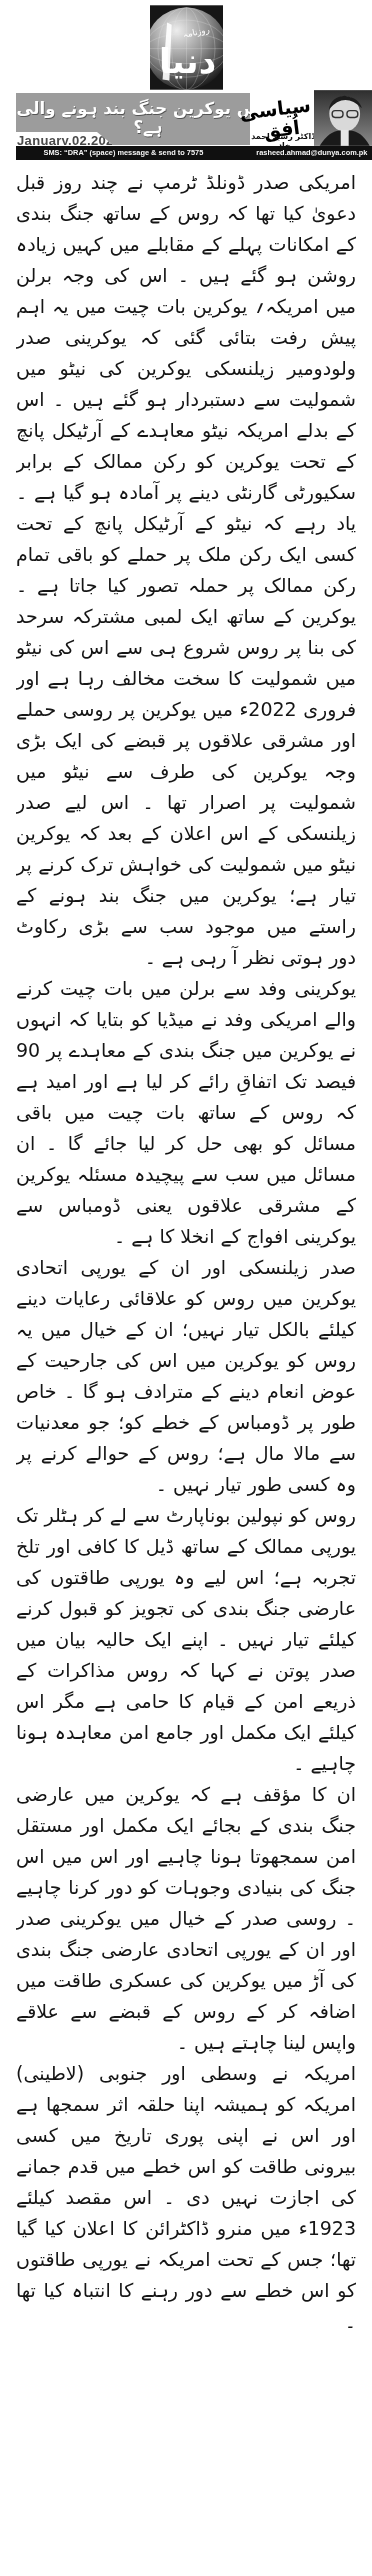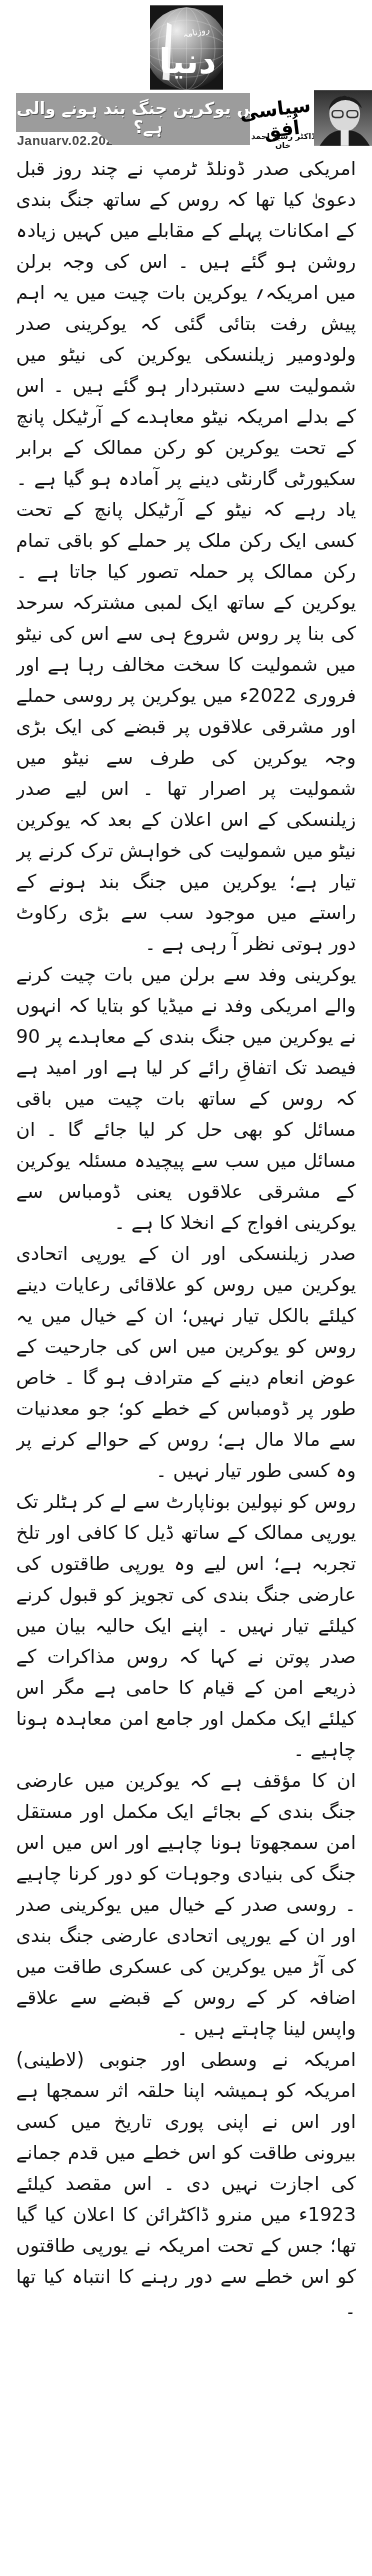--- a/index.html
+++ b/index.html
@@ -27,21 +27,21 @@
   .author-name{position:absolute;right:55px;top:42px;width:68px;text-align:center;direction:rtl;
         font-size:8px;font-weight:bold;color:#111;font-family:"DejaVu Sans",sans-serif;}
   .author-photo{position:absolute;right:0;top:0;width:58px;height:56px;}
 
   
   .sms-bar{position:absolute;left:16px;top:146px;width:356px;height:13.7px;background:#101010;}
   .sms-text{position:absolute;left:27.5px;top:2.3px;font-size:7.4px;font-weight:bold;color:#f5f5f5;}
   .email-text{position:absolute;right:4.6px;top:2.3px;font-size:7.4px;font-weight:bold;color:#f5f5f5;}
 
   
-  .article{position:absolute;left:16px;top:153px;width:340px;height:2400px;overflow:hidden;
+  .article{position:absolute;left:16px;top:167px;width:340px;height:2400px;overflow:hidden;
         direction:rtl;text-align:justify;color:#151515;
         font-family:"DejaVu Sans",sans-serif;font-size:19px;line-height:31px;}
   .article p{margin:0;padding:0;}
 </style>
 </head>
 <body>
 
 <div class="page">
 
   <div class="logo">
@@ -91,20 +91,24 @@
         <ellipse cx="54" cy="42" rx="27" ry="31" fill="#d9d9d9"></ellipse>
         <path d="M26 34 Q54 2 84 32 Q80 14 54 10 Q30 12 26 34 Z" fill="#1d1d1d"></path>
         <rect x="32" y="36" width="19" height="12" rx="5" fill="none" stroke="#333" stroke-width="2.5"></rect>
         <rect x="58" y="36" width="19" height="12" rx="5" fill="none" stroke="#333" stroke-width="2.5"></rect>
         <path d="M10 98 Q30 66 54 72 Q80 66 98 98 Z" fill="#1a1a1a"></path>
         <rect x="47" y="70" width="14" height="28" fill="#e6e6e6"></rect>
       </svg>
     </div>
   </div>
 
+  <div class="sms-bar">
+    <span class="sms-text">SMS: “DRA” (space) message &amp; send to 7575</span>
+    <span class="email-text">rasheed.ahmad@dunya.com.pk</span>
+  </div>
 
   <div class="article">
       <p>امریکی صدر ڈونلڈ ٹرمپ نے چند روز قبل دعویٰ کیا تھا کہ روس کے ساتھ جنگ بندی کے امکانات پہلے کے مقابلے میں کہیں زیادہ روشن ہو گئے ہیں ۔ اس کی وجہ برلن میں امریکہ؍ یوکرین بات چیت میں یہ اہم پیش رفت بتائی گئی کہ یوکرینی صدر ولودومیر زیلنسکی یوکرین کی نیٹو میں شمولیت سے دستبردار ہو گئے ہیں ۔ اس کے بدلے امریکہ نیٹو معاہدے کے آرٹیکل پانچ کے تحت یوکرین کو رکن ممالک کے برابر سکیورٹی گارنٹی دینے پر آمادہ ہو گیا ہے ۔ یاد رہے کہ نیٹو کے آرٹیکل پانچ کے تحت کسی ایک رکن ملک پر حملے کو باقی تمام رکن ممالک پر حملہ تصور کیا جاتا ہے ۔ یوکرین کے ساتھ ایک لمبی مشترکہ سرحد کی بنا پر روس شروع ہی سے اس کی نیٹو میں شمولیت کا سخت مخالف رہا ہے اور فروری 2022ء میں یوکرین پر روسی حملے اور مشرقی علاقوں پر قبضے کی ایک بڑی وجہ یوکرین کی طرف سے نیٹو میں شمولیت پر اصرار تھا ۔ اس لیے صدر زیلنسکی کے اس اعلان کے بعد کہ یوکرین نیٹو میں شمولیت کی خواہش ترک کرنے پر تیار ہے؛ یوکرین میں جنگ بند ہونے کے راستے میں موجود سب سے بڑی رکاوٹ دور ہوتی نظر آ رہی ہے ۔</p>
       <p>یوکرینی وفد سے برلن میں بات چیت کرنے والے امریکی وفد نے میڈیا کو بتایا کہ انہوں نے یوکرین میں جنگ بندی کے معاہدے پر 90 فیصد تک اتفاقِ رائے کر لیا ہے اور امید ہے کہ روس کے ساتھ بات چیت میں باقی مسائل کو بھی حل کر لیا جائے گا ۔ ان مسائل میں سب سے پیچیدہ مسئلہ یوکرین کے مشرقی علاقوں یعنی ڈومباس سے یوکرینی افواج کے انخلا کا ہے ۔</p>
       <p>صدر زیلنسکی اور ان کے یورپی اتحادی یوکرین میں روس کو علاقائی رعایات دینے کیلئے بالکل تیار نہیں؛ ان کے خیال میں یہ روس کو یوکرین میں اس کی جارحیت کے عوض انعام دینے کے مترادف ہو گا ۔ خاص طور پر ڈومباس کے خطے کو؛ جو معدنیات سے مالا مال ہے؛ روس کے حوالے کرنے پر وہ کسی طور تیار نہیں ۔</p>
       <p>روس کو نپولین بوناپارٹ سے لے کر ہٹلر تک یورپی ممالک کے ساتھ ڈیل کا کافی اور تلخ تجربہ ہے؛ اس لیے وہ یورپی طاقتوں کی عارضی جنگ بندی کی تجویز کو قبول کرنے کیلئے تیار نہیں ۔ اپنے ایک حالیہ بیان میں صدر پوتن نے کہا کہ روس مذاکرات کے ذریعے امن کے قیام کا حامی ہے مگر اس کیلئے ایک مکمل اور جامع امن معاہدہ ہونا چاہیے ۔</p>
       <p>ان کا مؤقف ہے کہ یوکرین میں عارضی جنگ بندی کے بجائے ایک مکمل اور مستقل امن سمجھوتا ہونا چاہیے اور اس میں اس جنگ کی بنیادی وجوہات کو دور کرنا چاہیے ۔ روسی صدر کے خیال میں یوکرینی صدر اور ان کے یورپی اتحادی عارضی جنگ بندی کی آڑ میں یوکرین کی عسکری طاقت میں اضافہ کر کے روس کے قبضے سے علاقے واپس لینا چاہتے ہیں ۔</p>
       <p>امریکہ نے وسطی اور جنوبی (لاطینی) امریکہ کو ہمیشہ اپنا حلقہ اثر سمجھا ہے اور اس نے اپنی پوری تاریخ میں کسی بیرونی طاقت کو اس خطے میں قدم جمانے کی اجازت نہیں دی ۔ اس مقصد کیلئے 1923ء میں منرو ڈاکٹرائن کا اعلان کیا گیا تھا؛ جس کے تحت امریکہ نے یورپی طاقتوں کو اس خطے سے دور رہنے کا انتباہ کیا تھا ۔</p>
     </div>
 

